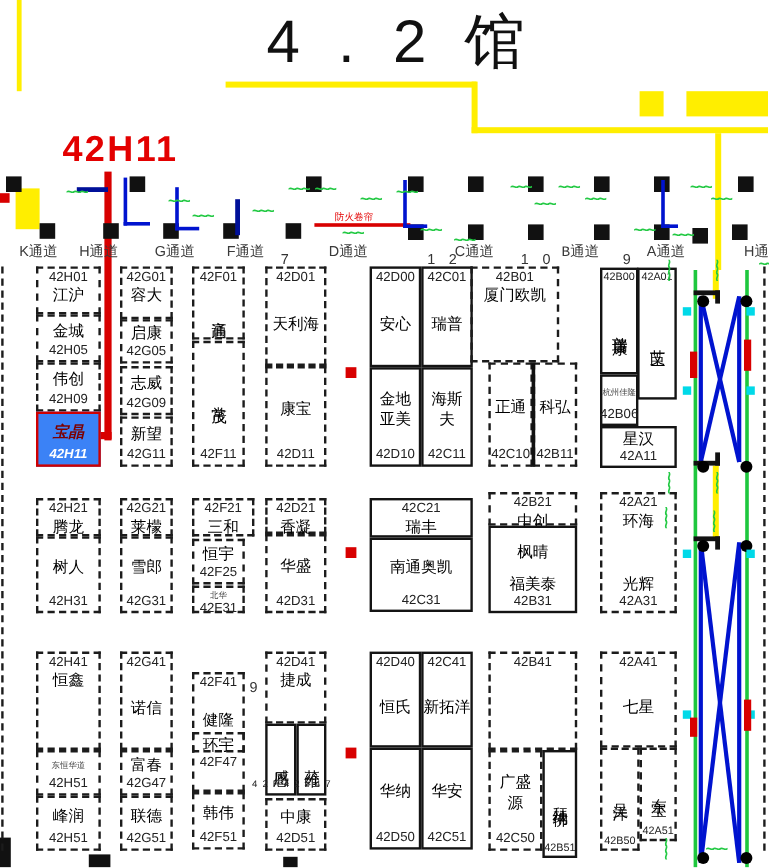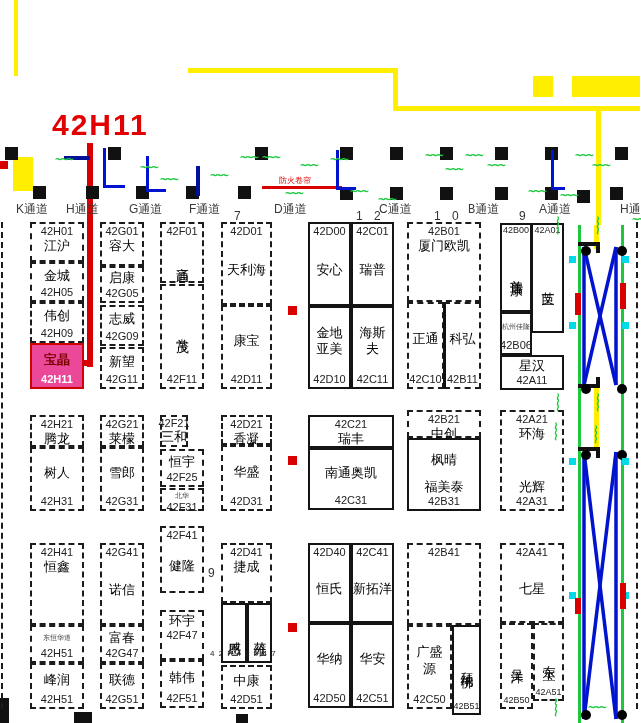--- a/index.html
+++ b/index.html
@@ -16,21 +16,21 @@
   #banner-code{position:absolute;left:52px;top:108px;color:#e30000;font-weight:bold;
                font-size:30px;letter-spacing:2px;}
   
   .aisle{position:absolute;top:201px;font-size:12px;color:#3a3a3a;white-space:nowrap;}
   .aisle.num{top:209px;letter-spacing:4px;color:#333;}
   
   .booth{position:absolute;box-sizing:border-box;display:flex;flex-direction:column;
          align-items:center;padding:1px 0;}
   .booth.dashed{border:2px dashed #1c1c1c;}
   .booth.solid{border:2px solid #141414;text-align:center;}
-  .booth.hl{background:#ec4899;border:2px solid #cf0000;}
+  .booth.hl{background:#3b82f6;border:2px solid #cf0000;font-style:italic;}
   .booth .id{font-size:11px;color:#222;line-height:1.15;white-space:nowrap;}
   .booth .idt{font-size:9px;color:#222;line-height:1.1;white-space:nowrap;}
   .booth .nm{font-size:13px;color:#000;line-height:1.25;white-space:nowrap;}
   .booth .ty{font-size:7px;color:#444;white-space:nowrap;}
   .booth .vm{writing-mode:vertical-rl;text-orientation:upright;font-size:13px;color:#000;
              flex:1;display:flex;align-items:center;justify-content:center;letter-spacing:2px;}
   .booth .grow{flex:1;display:flex;align-items:center;justify-content:center;}
   .booth .sp{flex:1;}
   .booth.hl .nm{color:#7c0000;font-weight:bold;}
   .booth.hl .id{color:#fff;font-weight:bold;}
@@ -49,20 +49,21 @@
   #fire-label{position:absolute;left:279px;top:175px;font-size:8px;color:#e30000;white-space:nowrap;}
   .cap{position:absolute;font-size:8px;color:#222;letter-spacing:1px;white-space:nowrap;}
   .num9{position:absolute;font-size:12px;color:#333;}
   #leader-arrow{position:absolute;left:66px;top:355px;width:0;height:0;
     border-top:8px solid transparent;border-bottom:8px solid transparent;border-right:13px solid #d30000;}
 </style>
 </head>
 <body>
 
 <div id="stage">
+  <div id="hall-title">4 . 2 馆</div>
 
   <div id="banner-code">42H11</div>
 
   <div id="fire-label">防火卷帘</div>
 
   <div class="abs rd" style="left:87px;top:143px;width:6px;height:224px;"></div>
   <div class="abs rd" style="left:77px;top:360px;width:16px;height:6px;"></div>
   <div id="leader-arrow"></div>
 
   <div id="aisles">
@@ -144,21 +145,21 @@
         <span class="sp grow"></span>
         <span class="id">42D10</span>
       </div>
       <div class="booth solid" style="left: 351px; top: 306px; width: 43px; height: 83px;">
         <span class="sp grow"></span>
         <span class="nm">海斯</span>
         <span class="nm">夫</span>
         <span class="sp grow"></span>
         <span class="id">42C11</span>
       </div>
-      <div class="booth dashed" style="left: 407px; top: 222px; width: 74px; height: 80px;">
+      <div class="booth dashed" style="left: 392px; top: 222px; width: 74px; height: 80px;">
         <span class="id">42B01</span>
         <span class="nm">厦门欧凯</span>
       </div>
       <div class="booth dashed" style="left: 407px; top: 302px; width: 37px; height: 87px;">
         <span class="nm grow">正通</span>
         <span class="id">42C10</span>
       </div>
       <div class="booth dashed" style="left: 444px; top: 302px; width: 37px; height: 87px;">
         <span class="nm grow">科弘</span>
         <span class="id">42B11</span>
@@ -188,21 +189,21 @@
         <span class="id">42H31</span>
       </div>
       <div class="booth dashed" style="left: 100px; top: 415px; width: 44px; height: 32px;">
         <span class="id">42G21</span>
         <span class="nm">莱檬</span>
       </div>
       <div class="booth dashed" style="left: 100px; top: 447px; width: 44px; height: 64px;">
         <span class="nm grow">雪郎</span>
         <span class="id">42G31</span>
       </div>
-      <div class="booth dashed" style="left: 160px; top: 415px; width: 28px; height: 32px; justify-content: center;">
+      <div class="booth dashed" style="left: 160px; top: 415px; width: 52px; height: 32px;">
         <span class="id">42F21</span>
         <span class="nm">三和</span>
       </div>
       <div class="booth dashed" style="left: 160px; top: 449px; width: 44px; height: 38px;">
         <span class="nm grow">恒宇</span>
         <span class="id">42F25</span>
       </div>
       <div class="booth dashed" style="left: 160px; top: 488px; width: 44px; height: 23px;">
         <span class="ty">北华</span>
         <span class="id">42F31</span>
@@ -259,21 +260,21 @@
         <span class="nm grow">诺信</span>
       </div>
       <div class="booth dashed" style="left: 100px; top: 625px; width: 44px; height: 38px;">
         <span class="nm grow">富春</span>
         <span class="id">42G47</span>
       </div>
       <div class="booth dashed" style="left: 100px; top: 663px; width: 44px; height: 46px;">
         <span class="nm grow">联德</span>
         <span class="id">42G51</span>
       </div>
-      <div class="booth dashed" style="left: 160px; top: 526px; width: 44px; height: 67px;">
+      <div class="booth dashed" style="left: 160px; top: 560px; width: 44px; height: 67px;">
         <span class="id">42F41</span>
         <span class="nm grow">健隆</span>
       </div>
       <div class="booth dashed" style="left: 160px; top: 610px; width: 44px; height: 50px;">
         <span class="nm">环宇</span>
         <span class="id">42F47</span>
         <span class="sp grow"></span>
       </div>
       <div class="booth dashed" style="left: 160px; top: 660px; width: 44px; height: 48px;">
         <span class="nm grow">韩伟</span>

